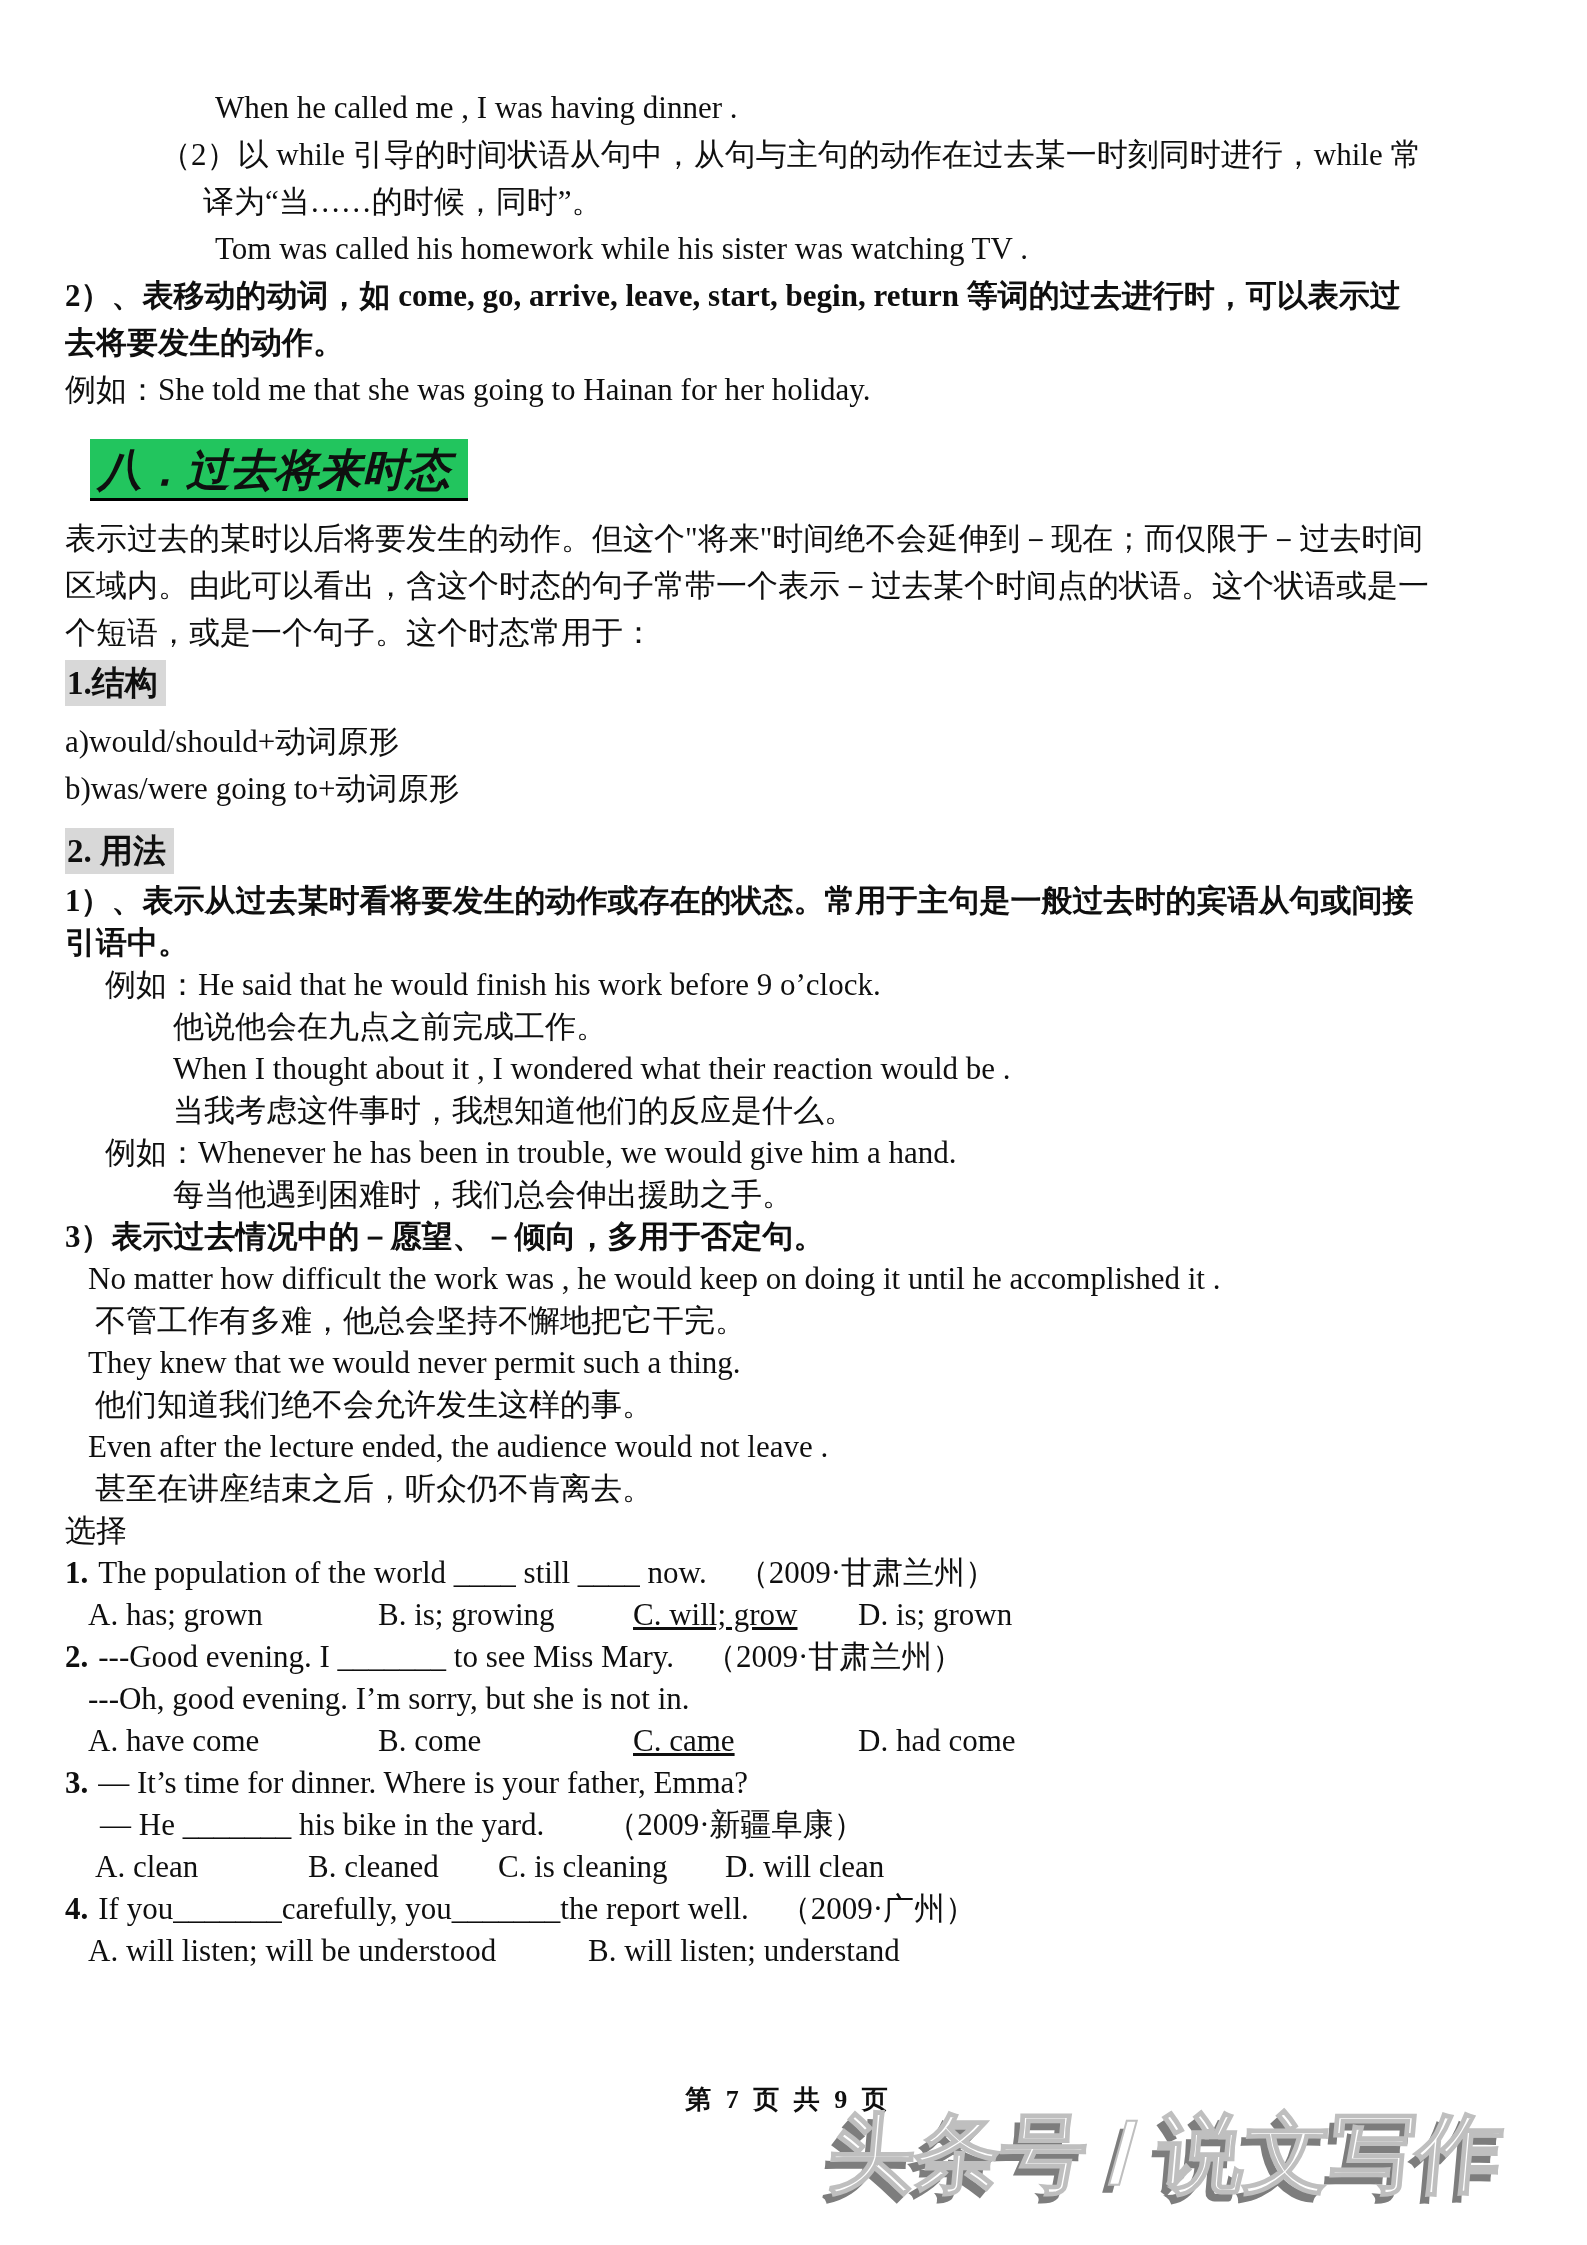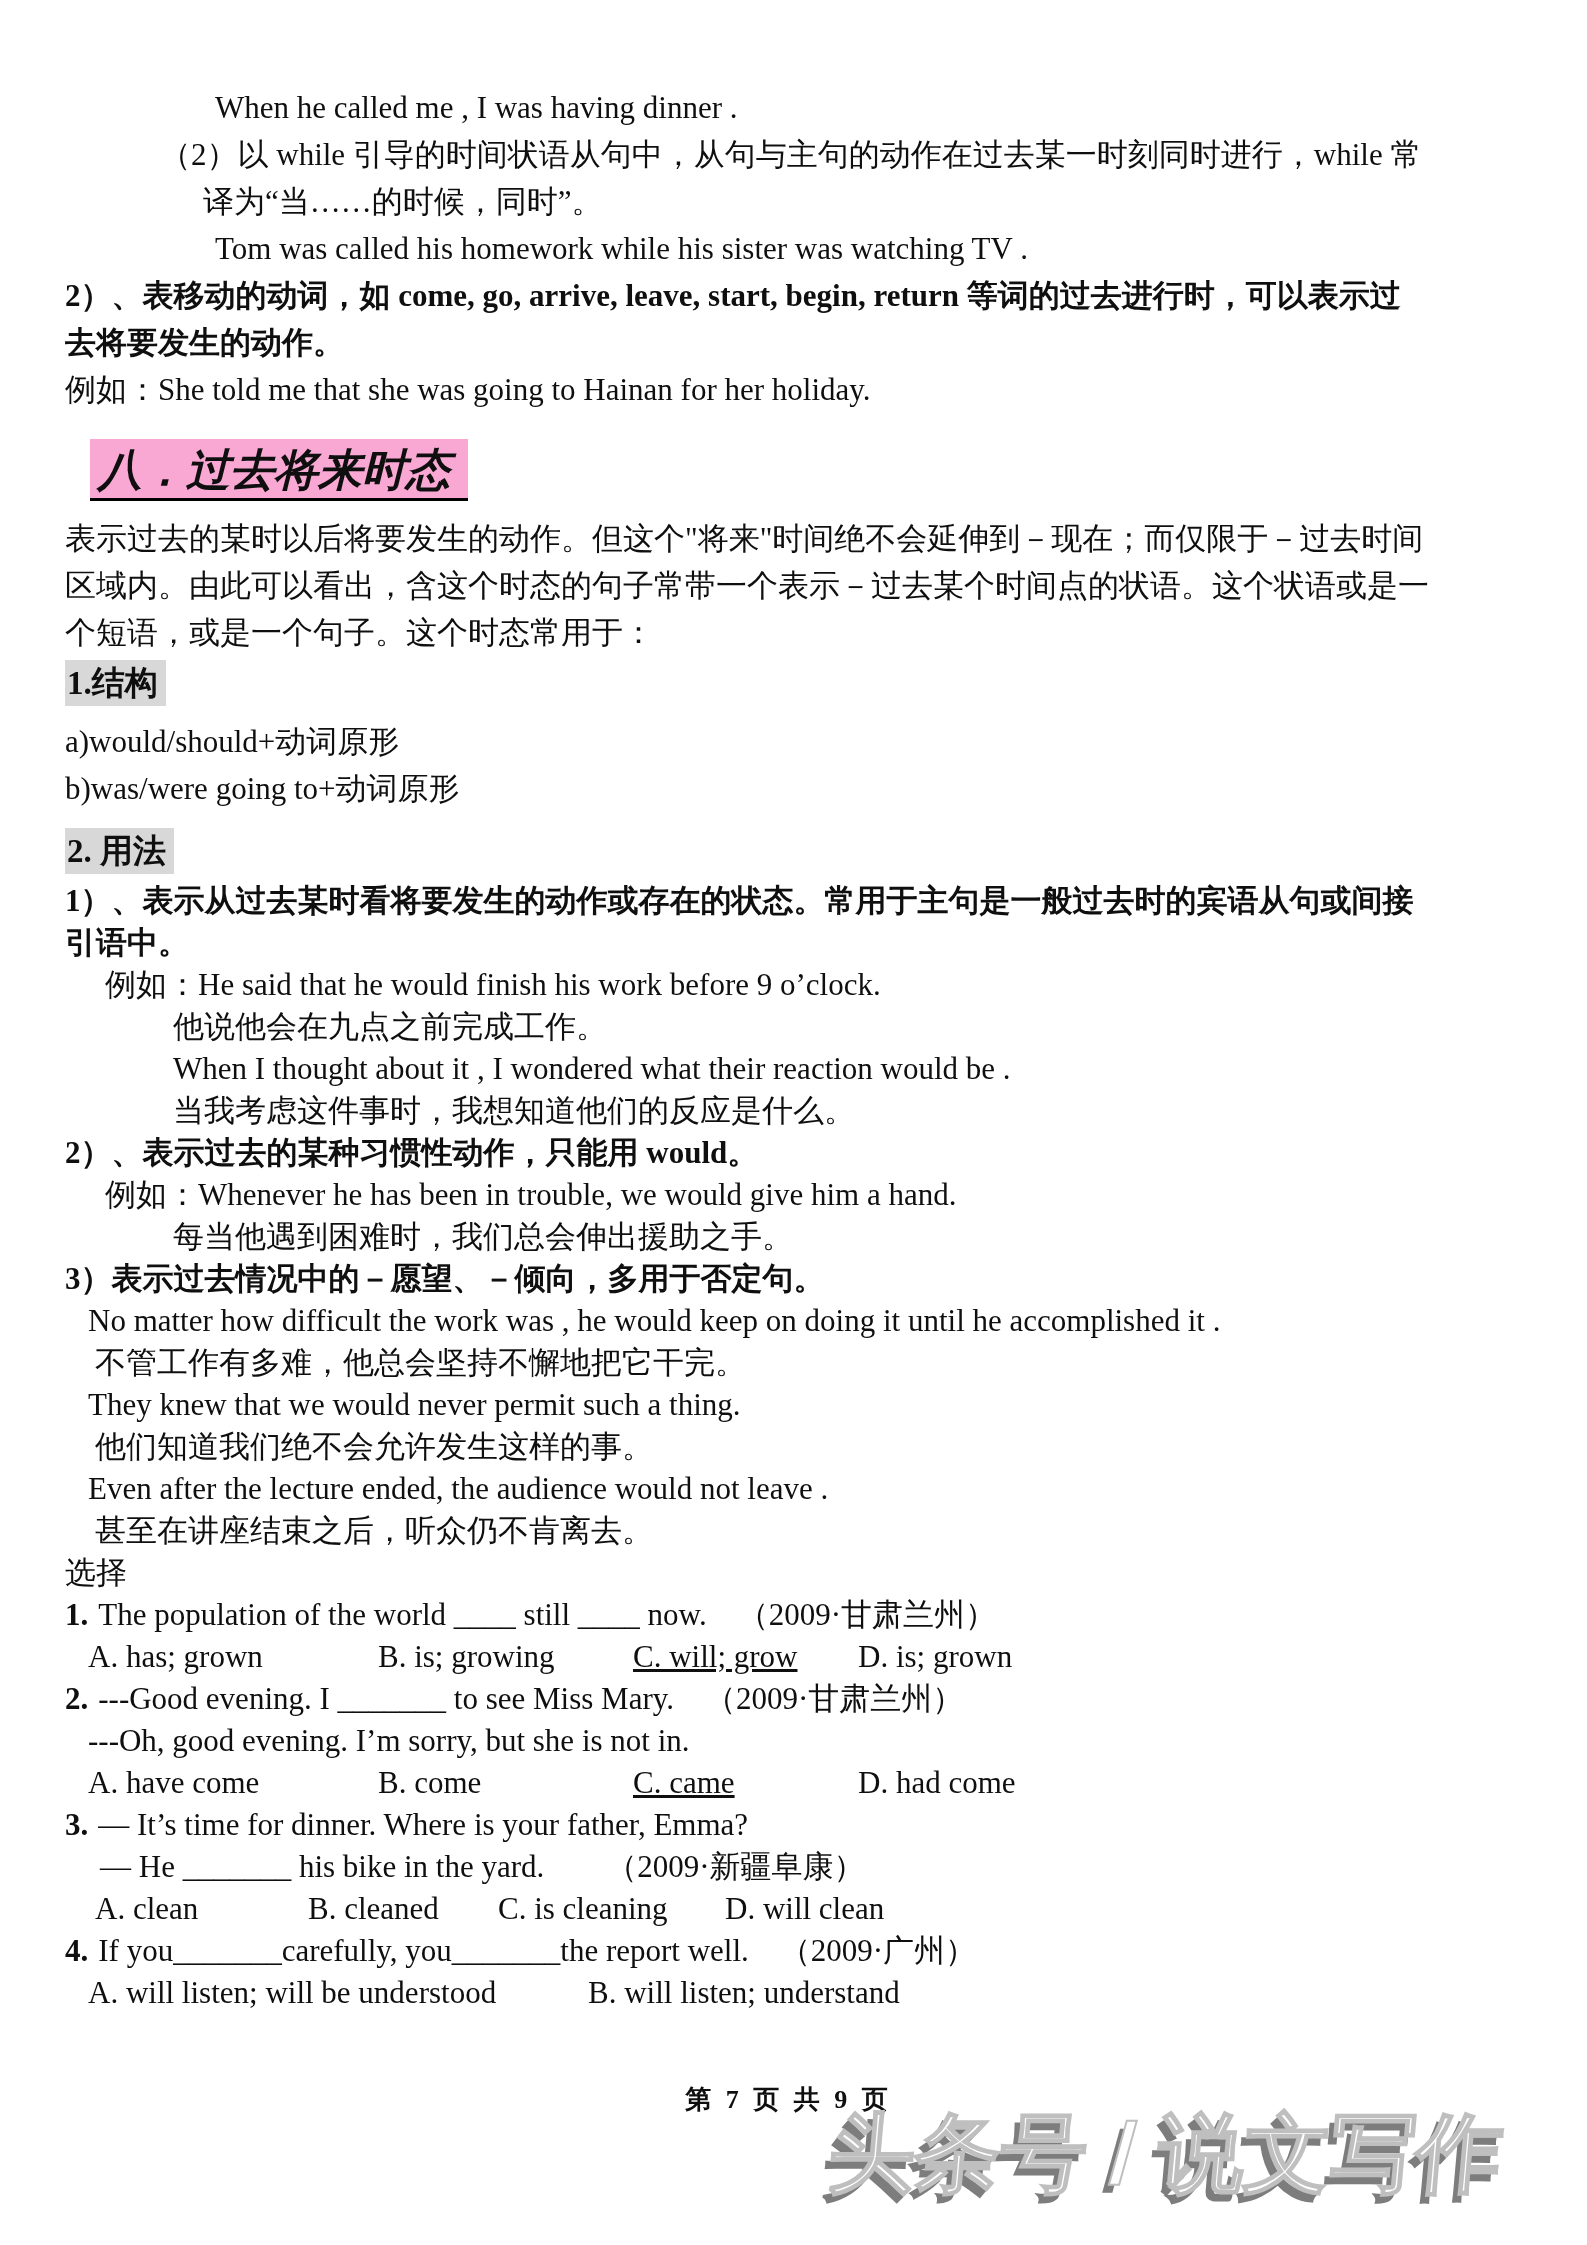--- a/index.html
+++ b/index.html
@@ -31,21 +31,21 @@
   .i35{padding-left:35px;}
   .i40{padding-left:40px;}
   .i95{padding-left:95px;}
   .i108{padding-left:108px;}
   .i138{padding-left:138px;}
   .i150{padding-left:150px;}
   
   .h8wrap{margin:26px 0 14px 25px;}
   .h8{
     display:inline-block;
-    background:#f9a8d4;
+    background:#22c55e;
     font-size:44px;
     font-weight:bold;
     font-style:italic;
     line-height:1.25;
     padding:4px 18px 0px 8px;
     border-bottom:3px solid #000;
   }
   
   .hsubwrap1{margin:4px 0 12px 0;}
   .hsubwrap2{margin:16px 0 6px 0;}
@@ -120,21 +120,20 @@
       <span class="hsub">2. 用法</span>
     </div>
 
     <div class="line lnB b">1）、表示从过去某时看将要发生的动作或存在的状态。常用于主句是一般过去时的宾语从句或间接</div>
     <div class="line lnB b">引语中。</div>
     <div class="line lnB i40">例如：He said that he would finish his work before 9 o’clock.</div>
     <div class="line lnB i108">他说他会在九点之前完成工作。</div>
     <div class="line lnB i108">When I thought about it , I wondered what their reaction would be .</div>
     <div class="line lnB i108">当我考虑这件事时，我想知道他们的反应是什么。</div>
 
-    <div class="line lnB b">2）、表示过去的某种习惯性动作，只能用 would。</div>
     <div class="line lnB i40">例如：Whenever he has been in trouble, we would give him a hand.</div>
     <div class="line lnB i108">每当他遇到困难时，我们总会伸出援助之手。</div>
 
     <div class="line lnB b">3）表示过去情况中的－愿望、－倾向，多用于否定句。</div>
     <div class="line lnB i23">No matter how difficult the work was , he would keep on doing it until he accomplished it .</div>
     <div class="line lnB i30">不管工作有多难，他总会坚持不懈地把它干完。</div>
     <div class="line lnB i23">They knew that we would never permit such a thing.</div>
     <div class="line lnB i30">他们知道我们绝不会允许发生这样的事。</div>
     <div class="line lnB i23">Even after the lecture ended, the audience would not leave .</div>
     <div class="line lnB i30">甚至在讲座结束之后，听众仍不肯离去。</div>

